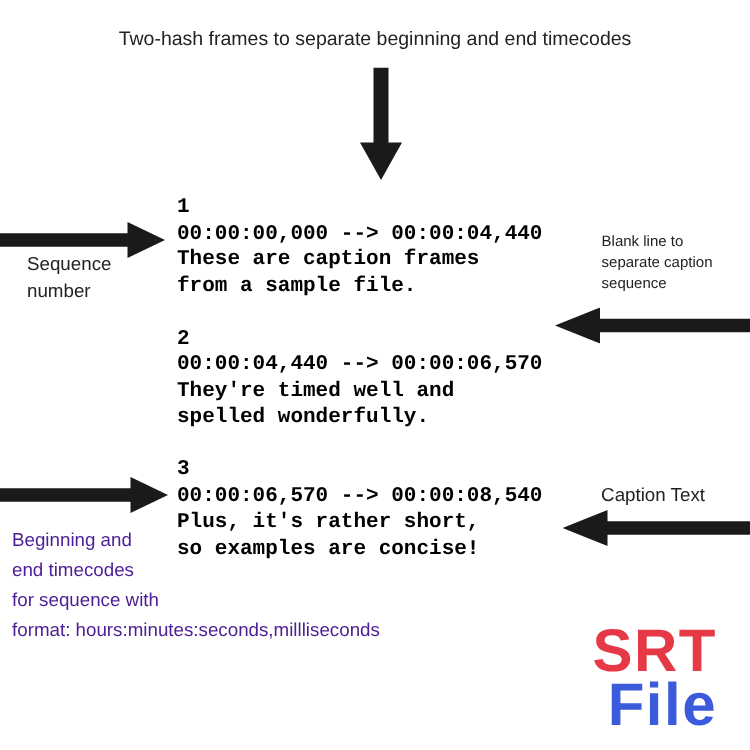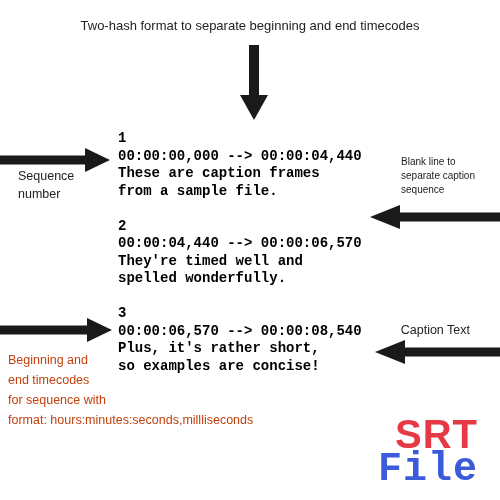--- a/index.html
+++ b/index.html
@@ -74,21 +74,21 @@
       font-size: 10px;
       color: #222;
       line-height: 1.4;
       text-align: left;
     }
     .timecode-label {
       position: absolute;
       top: 350px;
       left: 8px;
       font-size: 12.5px;
-      color: #c2410c;
+      color: #4c1d95;
       line-height: 1.6;
     }
     .caption-label {
       position: absolute;
       top: 323px;
       right: 30px;
       font-size: 12.5px;
       color: #222;
       margin-left: 28px;
     }
@@ -118,27 +118,26 @@
       color: #e63946;
       font-size: 40px;
       letter-spacing: 1px;
       display: block;
     }
     .logo .file {
       color: #3b5bdb;
       font-size: 40px;
       letter-spacing: 1px;
       display: block;
-      font-family: Liberation Mono, monospace;
     }
   </style>
 </head>
 <body>
 
-<div class="top-label">Two-hash format to separate beginning and end timecodes</div>
+<div class="top-label">Two-hash frames to separate beginning and end timecodes</div>
 
 <div class="arrow-down">
   <svg width="28" height="75" viewBox="0 0 28 75">
     <line x1="14" y1="0" x2="14" y2="55" stroke="#1a1a1a" stroke-width="10"></line>
     <polygon points="0,50 28,50 14,75" fill="#1a1a1a"></polygon>
   </svg>
 </div>
 
 <div class="arrow-right-1">
   <svg width="110" height="24" viewBox="0 0 110 24">

